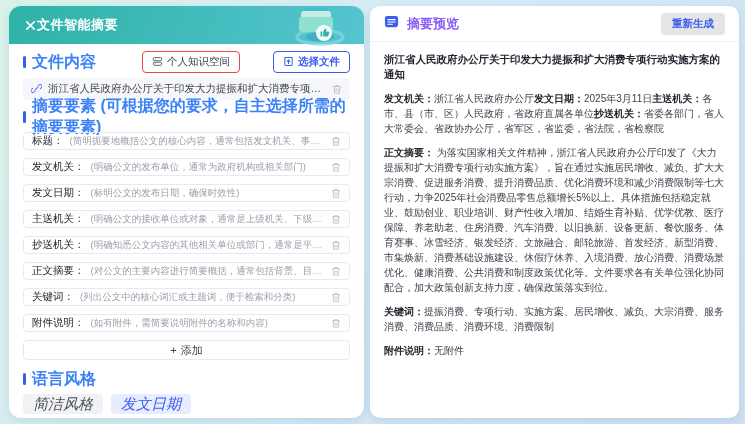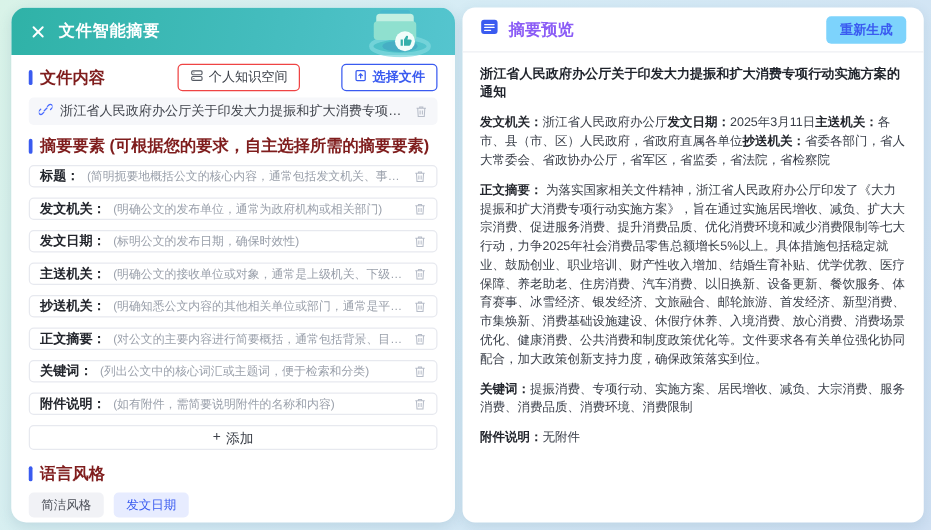--- a/index.html
+++ b/index.html
@@ -15,72 +15,72 @@
     position:absolute; left:9px; top:6px; width:355px; height:412px;
     background:#fff; border-radius:12px; overflow:hidden;
     box-shadow:0 3px 10px rgba(40,90,120,.14);
   }
   .left-header {
     height:38px; position:relative;
     background:linear-gradient(100deg,#2fb2a7 0%,#43bcbd 55%,#55c5cf 100%);
     display:flex; align-items:center; padding:0 14px;
   }
   .close-btn { width:14px; height:14px; display:flex; align-items:center; justify-content:center; cursor:pointer; }
-  .left-title { color:#fff; font-size:13px; font-weight:bold; margin-left:10px; letter-spacing:.5px; }
+  .left-title { color:#fff; font-size:13px; font-weight:bold; letter-spacing:.5px; }
   .illustration { position:absolute; right:10px; top:0; }
   .left-body { padding:6px 14px 0; height:374px; }
   .section-head { display:flex; align-items:center; }
   .bar { width:3px; height:12px; background:#3a5bf0; border-radius:2px; margin-right:6px; flex:0 0 auto; }
-  .section-title { font-size:13px; font-weight:bold; color:#7f1d1d; }
+  .section-title { font-size:16px; font-weight:bold; color:#3b82f6; }
   .file-section-row { display:flex; align-items:center; justify-content:space-between; height:24px; }
   .btn-group { display:flex; gap:8px; }
   .ghost-btn {
     height:22px; padding:0 9px; border-radius:4px; background:#fff;
     display:flex; align-items:center; gap:4px; font-size:10.5px; cursor:pointer;
   }
   .ghost-btn.gray { border:1px solid #ef4444; color:#3c4049; }
   .ghost-btn.blue { border:1px solid #3a5bf0; color:#3a5bf0; font-weight:bold;margin-left:25px; }
   .file-row {
     margin-top:4px; height:22px; background:#f6f7fa; border-radius:4px;
     display:flex; align-items:center; gap:6px; padding:0 8px;
   }
   .file-name { flex:1; font-size:10.5px; color:#40444c; white-space:nowrap; overflow:hidden; text-overflow:ellipsis; }
   .elements-head { margin-top:10px; height:14px; }
   .elements-list { margin-top:8px; display:flex; flex-direction:column; gap:8px; }
   .element-row {
     height:18px; border:1px solid #e7e9ef; border-radius:4px;
     display:flex; align-items:center; gap:6px; padding:0 8px;
   }
-  .element-label { font-size:10.5px; font-weight:bold; color:#23262d; white-space:nowrap; }
+  .element-label { font-size:10.5px; font-weight:normal; color:#23262d; white-space:nowrap; }
   .element-desc { flex:1; font-size:9.5px; color:#9aa0ab; white-space:nowrap; overflow:hidden; text-overflow:ellipsis; }
   .trash { flex:0 0 auto; display:flex; align-items:center; cursor:pointer; }
   .add-row {
     margin-top:8px; height:20px; border:1px solid #e7e9ef; border-radius:4px;
     display:flex; align-items:center; justify-content:center; gap:4px;
     font-size:11px; color:#3c4049; cursor:pointer;
   }
   .style-head { margin-top:12px; height:14px; }
   .chips { margin-top:8px; display:flex; gap:8px; }
-  .chip { height:20px; padding:0 10px; border-radius:4px; font-size:10px; display:flex; align-items:center; cursor:pointer; }
+  .chip { height:20px; padding:0 10px; border-radius:4px; font-size:15px; display:flex; align-items:center; cursor:pointer;font-style:italic; }
   .chip.normal { background:#f1f2f6; color:#4a4e57; }
   .chip.selected { background:#e7ecff; color:#3a5bf0; }
   
   .right-panel {
     position:absolute; left:370px; top:6px; width:369px; height:412px;
     background:#fff; border-radius:10px; overflow:hidden;
     box-shadow:0 3px 10px rgba(40,90,120,.12);
   }
   .right-header {
     height:36px; display:flex; align-items:center; padding:0 14px;
     border-bottom:1px solid #eef0f4;
   }
   .right-title { font-size:13px; font-weight:bold; color:#8b5cf6; margin-left:8px; flex:1; }
   .regen-btn {
     height:22px; padding:0 11px; border:none; border-radius:4px;
-    background:#7dd3fc; color:#3a5bf0; font-size:10.5px; font-weight:bold; cursor:pointer;
+    background:#e5e5e5; color:#3a5bf0; font-size:10.5px; font-weight:bold; cursor:pointer;
     font-family:Liberation Mono, monospace;
   }
   .preview-body { padding:10px 14px; }
   .preview-title { font-size:10.5px; font-weight:bold; color:#1f232b; line-height:15px; margin-bottom:9px; }
   .preview-content p { font-size:10px; line-height:15px; color:#3a3f49; margin-bottom:9px; }
   .preview-content strong { color:#23262d; font-weight:bold; }
 </style>
 </head>
 <body>
 

